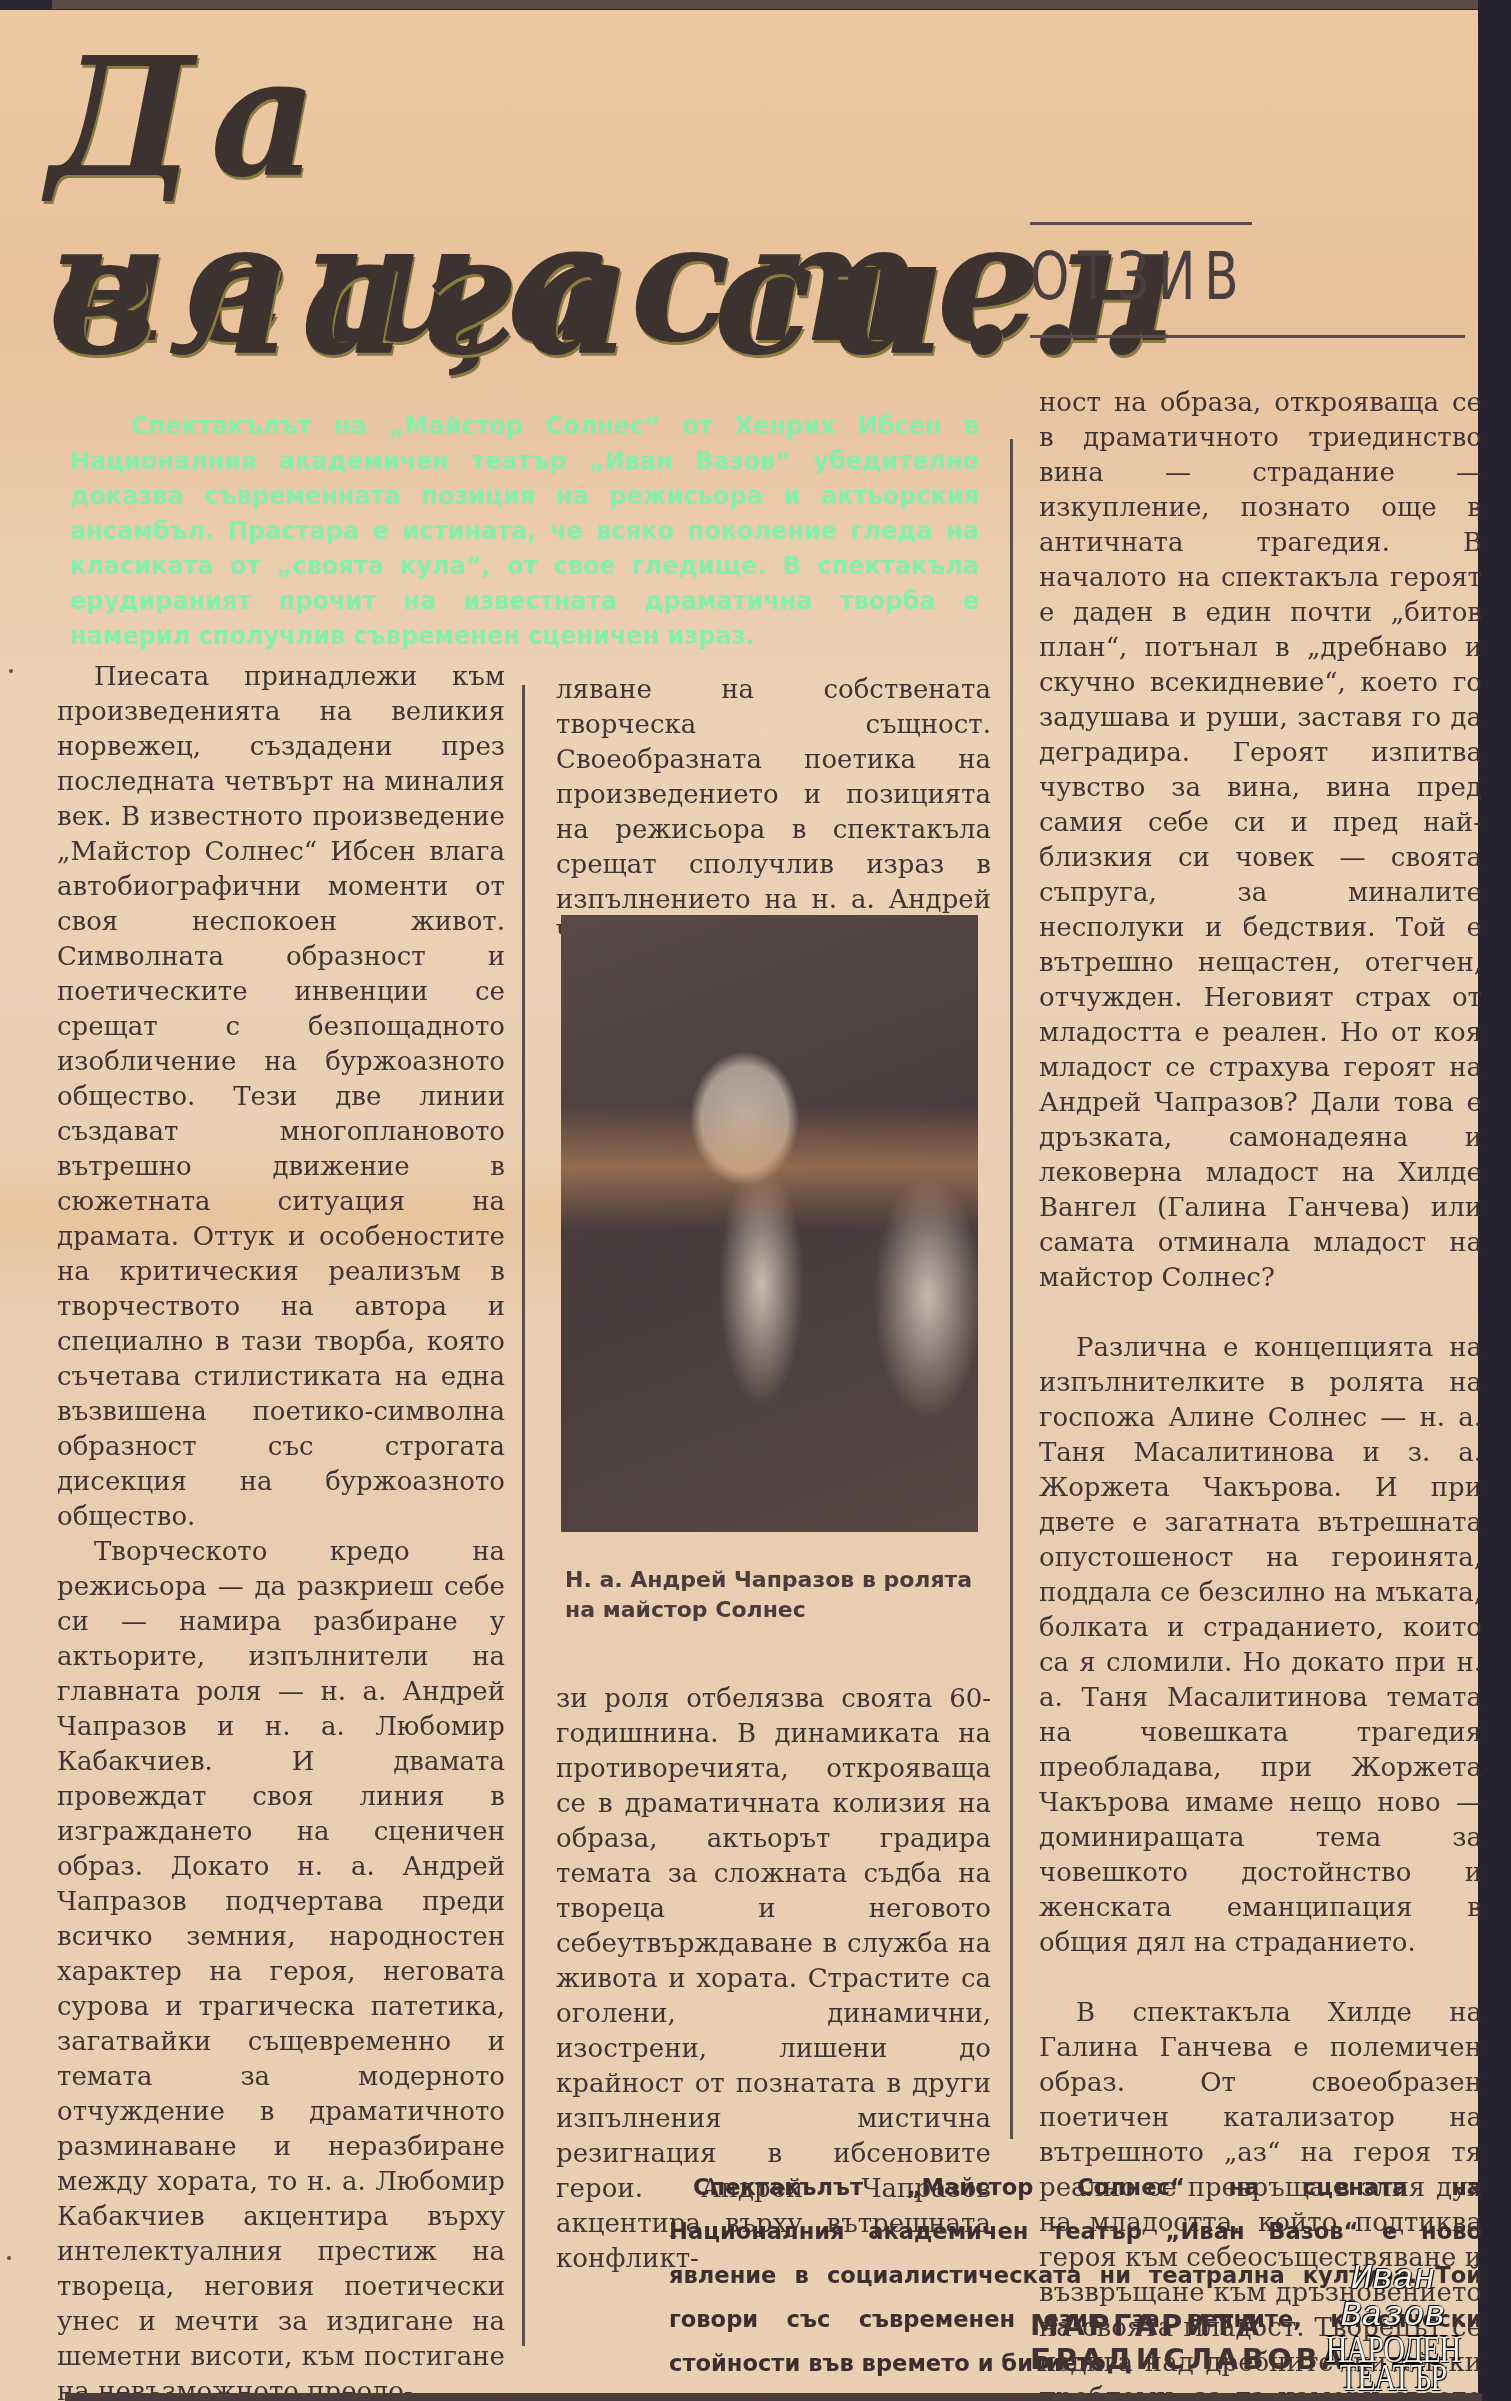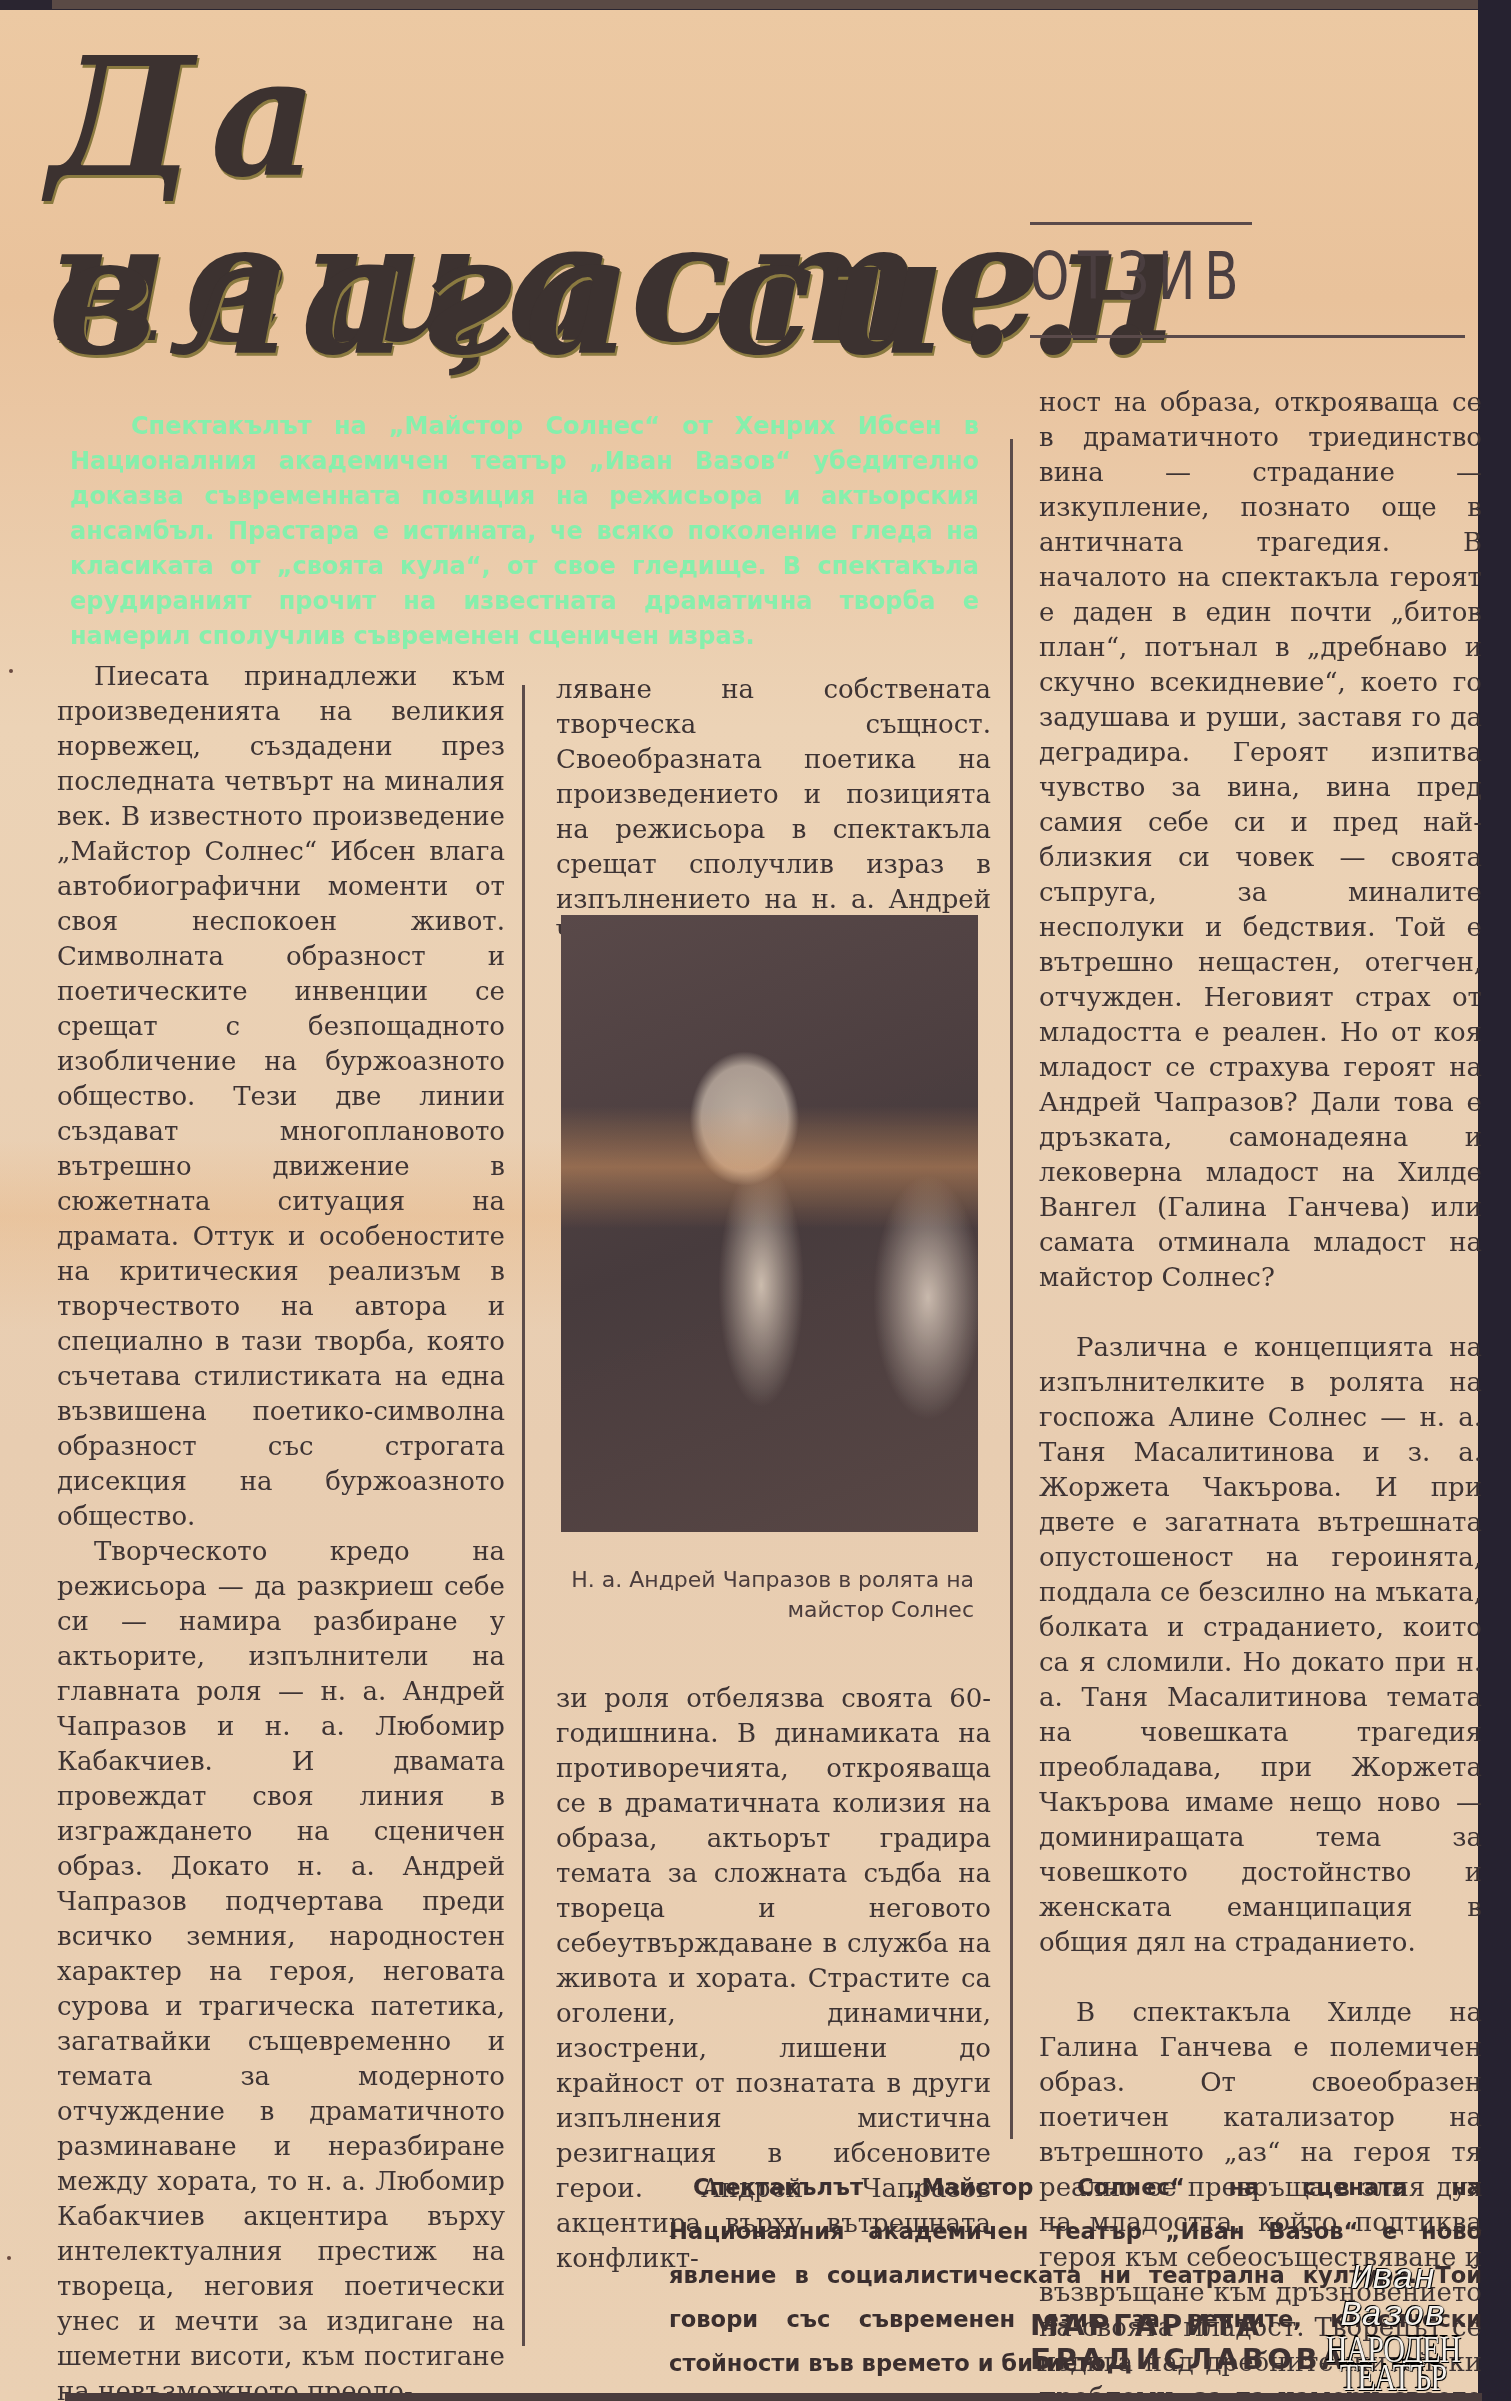--- a/index.html
+++ b/index.html
@@ -54,22 +54,22 @@
       radial-gradient(ellipse 78px 174px at 88% 62%, #c5b6aa 0%, rgba(0,0,0,0) 70%),
       linear-gradient(160deg, #5b4c4c 0%, #4a3e40 50%, #5a4a48 100%);
     filter: contrast(1.05);
   }
   .photo::after {
     content:""; position:absolute; left:0; right:0; top:191px; height:122px;
     background:linear-gradient(180deg, rgba(230,160,100,0), rgba(230,160,100,0.45), rgba(230,160,100,0));
   }
   .caption {
     position:absolute; left:565px; top:1565px; width:409px; margin:0;
-    font-family:"DejaVu Sans", sans-serif; font-weight:normal; font-size:22px;
-    line-height:30px; color:#4a3c3c; text-align:right;
+    font-family:"DejaVu Sans", sans-serif; font-weight:bold; font-size:22px;
+    line-height:30px; color:#4a3c3c; text-align:left;
   }
   .closing {
     position:absolute; left:669px; top:2165px; width:813px; margin:0;
     font-family:"DejaVu Sans", sans-serif; font-weight:bold; font-size:22.6px;
     line-height:44px; color:#3a2e2e; text-align:justify; text-indent:24px;
   }
   .author {
     position:absolute; left:1030px; top:2308px;
     font-family:"DejaVu Sans", sans-serif; font-weight:bold; font-size:29px;
     letter-spacing:3.5px; color:#3e3232;

